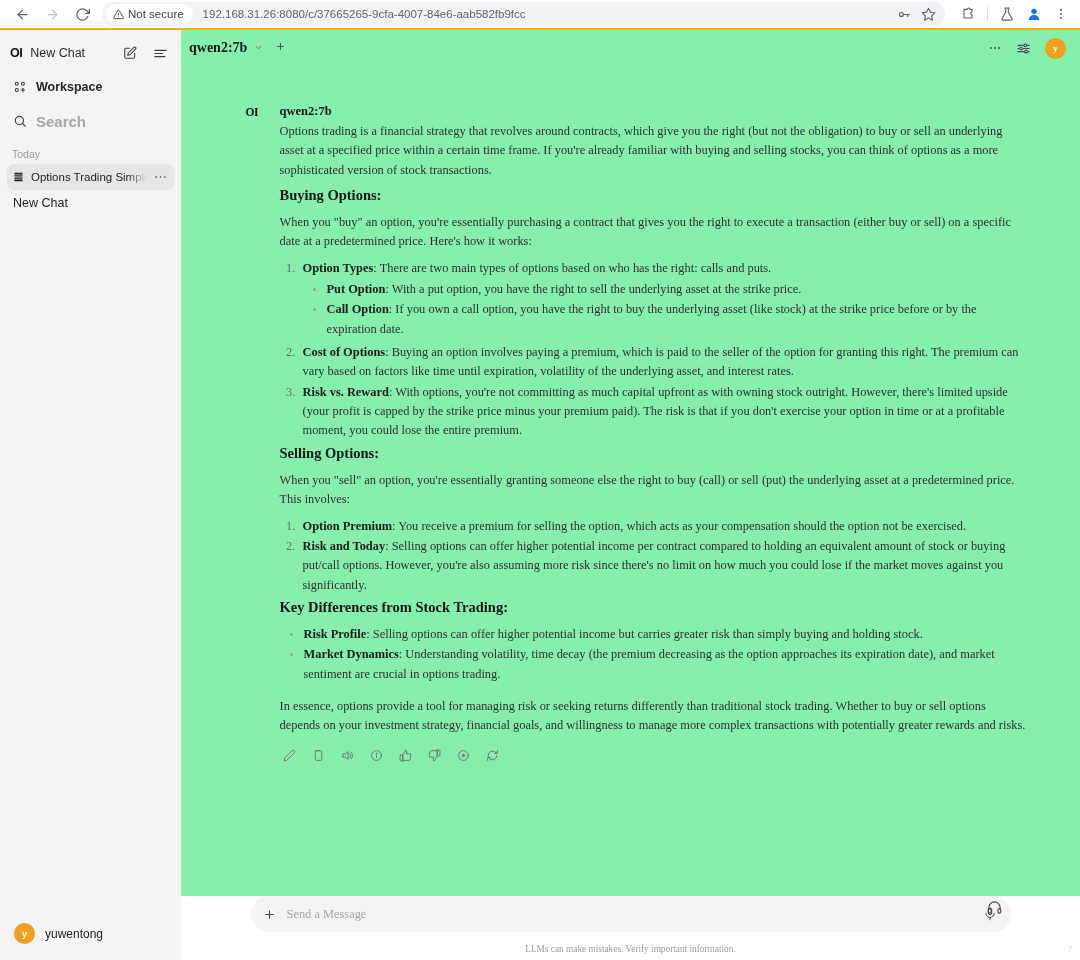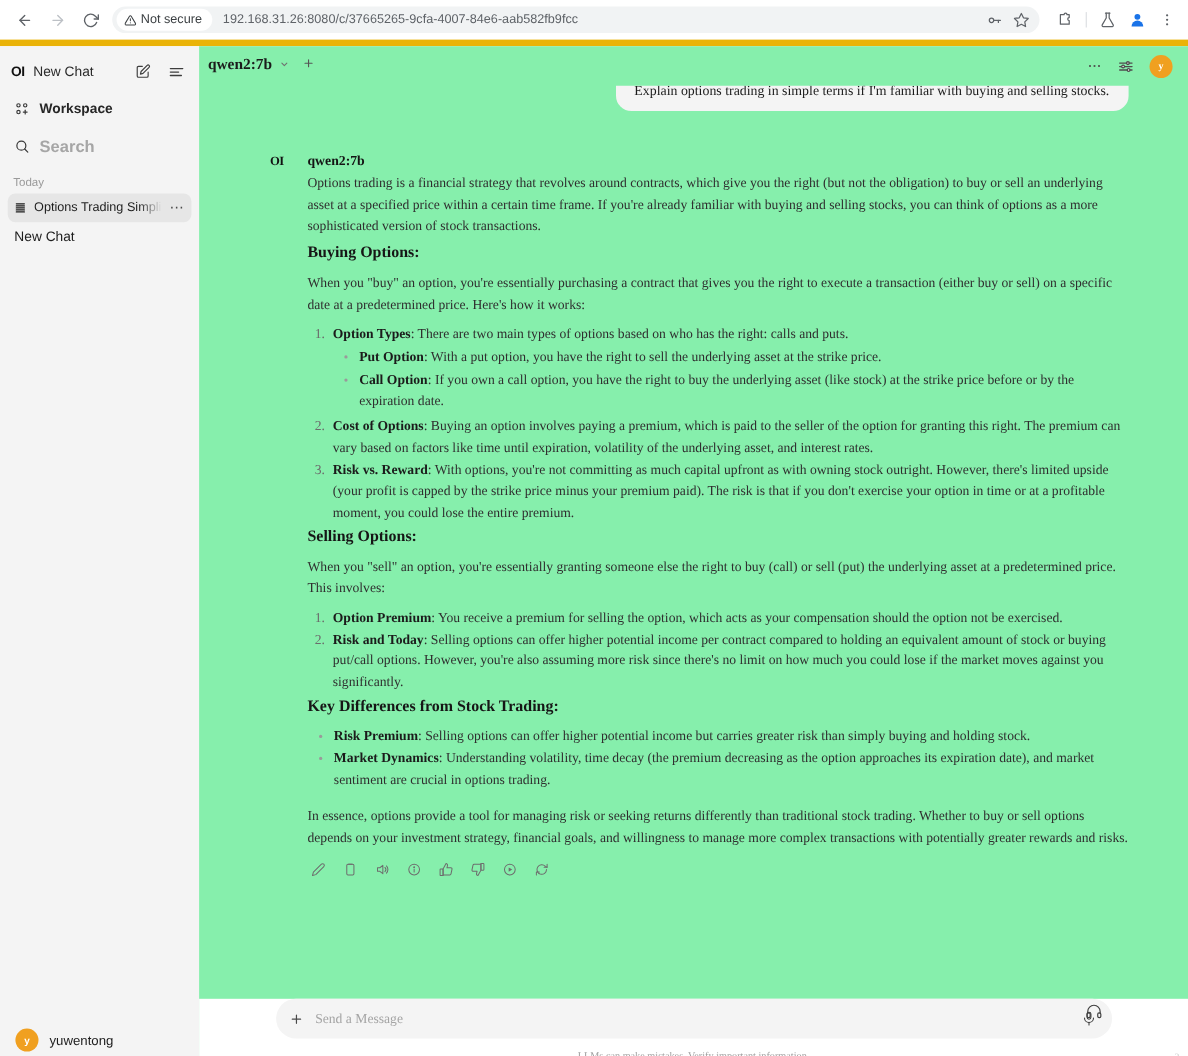--- a/index.html
+++ b/index.html
@@ -5,27 +5,27 @@
   * { box-sizing: border-box; margin: 0; padding: 0; }
   html, body {
     width: 1080px; height: 960px;
     font-family: "Liberation Sans", sans-serif;
     background: #ffffff;
     overflow: hidden;
   }
 
   
   .browser-bar {
-    height: 42px;
+    height: 30px;
     background: #ffffff;
     display: flex;
     align-items: center;
     padding: 0 8px;
     gap: 2px;
-    border-bottom: 6px solid #eab308;
+    border-bottom: 2px solid #eab308;
   }
   .nav-btn {
     width: 28px; height: 28px;
     display: flex; align-items: center; justify-content: center;
     border-radius: 50%;
     color: #5f6368;
     flex: 0 0 auto;
   }
   .nav-btn.disabled { color: #bdc1c6; }
   .omnibox {
@@ -467,23 +467,20 @@
               <circle cx="16" cy="17" r="2" fill="#fff"></circle>
             </svg>
         </span>
         <span class="avatar-sm">y</span>
       </span>
     </div>
 
     <div class="convo">
       <div class="convo-inner">
 
-        <div class="user-bubble-wrap">
-          <div class="user-bubble">Explain options trading in simple terms if I'm familiar with buying and selling stocks.</div>
-        </div>
 
         <div class="assistant">
           <div class="asst-logo">OI</div>
           <div class="asst-body">
             <div class="asst-name">qwen2:7b</div>
             <p>Options trading is a financial strategy that revolves around contracts, which give you the right (but not the obligation) to buy or sell an underlying asset at a specified price within a certain time frame. If you're already familiar with buying and selling stocks, you can think of options as a more sophisticated version of stock transactions.</p>
 
             <h3>Buying Options:</h3>
             <p>When you "buy" an option, you're essentially purchasing a contract that gives you the right to execute a transaction (either buy or sell) on a specific date at a predetermined price. Here's how it works:</p>
             <ol class="num">
@@ -500,21 +497,21 @@
 
             <h3>Selling Options:</h3>
             <p>When you "sell" an option, you're essentially granting someone else the right to buy (call) or sell (put) the underlying asset at a predetermined price. This involves:</p>
             <ol class="num">
               <li><b>Option Premium</b><span>: You receive a premium for selling the option, which acts as your compensation should the option not be exercised.</span></li>
               <li><b>Risk and Today</b><span>: Selling options can offer higher potential income per contract compared to holding an equivalent amount of stock or buying put/call options. However, you're also assuming more risk since there's no limit on how much you could lose if the market moves against you significantly.</span></li>
             </ol>
 
             <h3>Key Differences from Stock Trading:</h3>
             <ul class="bul">
-              <li><b>Risk Premium</b><span>: Selling options can offer higher potential income but carries greater risk than simply buying and holding stock.</span></li>
+              <li><b>Risk Profile</b><span>: Selling options can offer higher potential income but carries greater risk than simply buying and holding stock.</span></li>
               <li><b>Market Dynamics</b><span>: Understanding volatility, time decay (the premium decreasing as the option approaches its expiration date), and market sentiment are crucial in options trading.</span></li>
             </ul>
 
             <p style="margin-top:13px;">In essence, options provide a tool for managing risk or seeking returns differently than traditional stock trading. Whether to buy or sell options depends on your investment strategy, financial goals, and willingness to manage more complex transactions with potentially greater rewards and risks.</p>
 
             <div class="actions-row">
               <span class="act-ic">
                 <svg width="13" height="13" viewBox="0 0 24 24" fill="none" stroke="currentColor" stroke-width="1.7" stroke-linecap="round" stroke-linejoin="round">
                     <path d="M17 3a2.8 2.8 0 0 1 4 4L7.5 20.5 2 22l1.5-5.5z"></path>
                   </svg>

